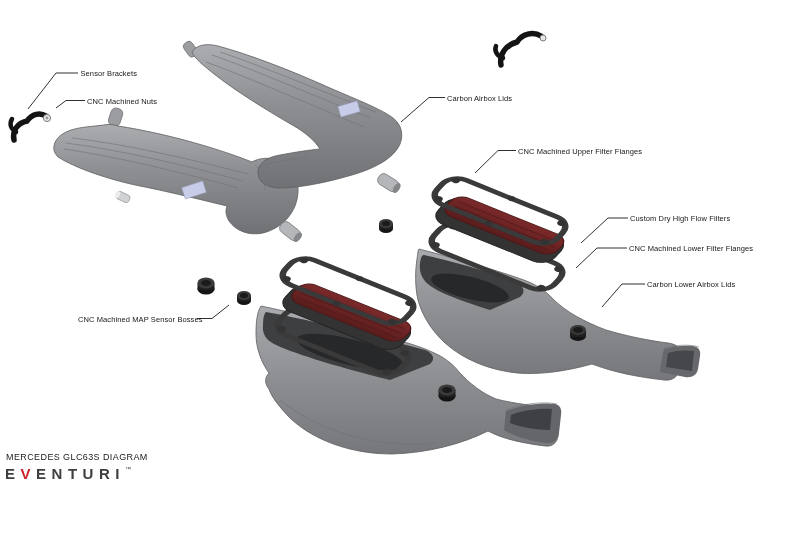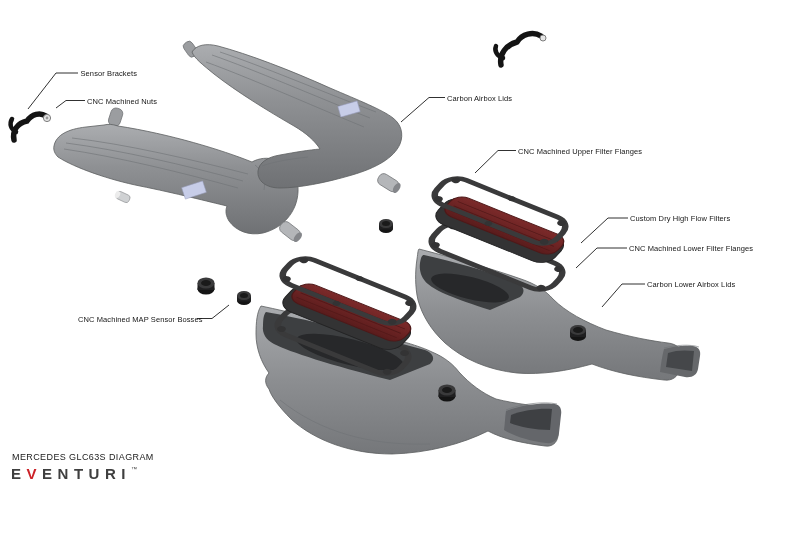--- a/index.html
+++ b/index.html
@@ -3,21 +3,21 @@
 <meta charset="utf-8">
 <style>
   html,body{margin:0;padding:0;background:#ffffff;}
   #canvas{position:relative;width:800px;height:533px;background:#ffffff;overflow:hidden;
           font-family:"Liberation Sans",sans-serif;padding-left:16px;}
   #diagram-svg{position:absolute;left:0;top:0;}
   .lbl{font:7.5px "Liberation Sans",sans-serif;fill:#161616;letter-spacing:.1px;}
   .leader{fill:none;stroke:#1a1a1a;stroke-width:.9;stroke-linejoin:round;}
   .seam{fill:none;stroke:#6f7276;stroke-width:.8;opacity:.75;}
   .outline{stroke:#5c5e60;stroke-width:.8;}
-  #branding{position:absolute;left:12px;top:452px;}
+  #branding{position:absolute;left:6px;top:452px;}
   #doc-title{font-size:9px;letter-spacing:.4px;color:#1b1b1b;}
   #logo{display:flex;align-items:flex-start;margin-top:3px;margin-left:-1px;}
   #logo .lg{font-size:15px;font-weight:700;color:#3f3f3f;margin-right:5.5px;line-height:17px;}
   #logo .lg.red{color:#cc2127;}
   #logo .tm{font-size:6px;color:#3f3f3f;margin-top:1px;}
 </style>
 </head>
 <body>
 
 <div id="canvas">

